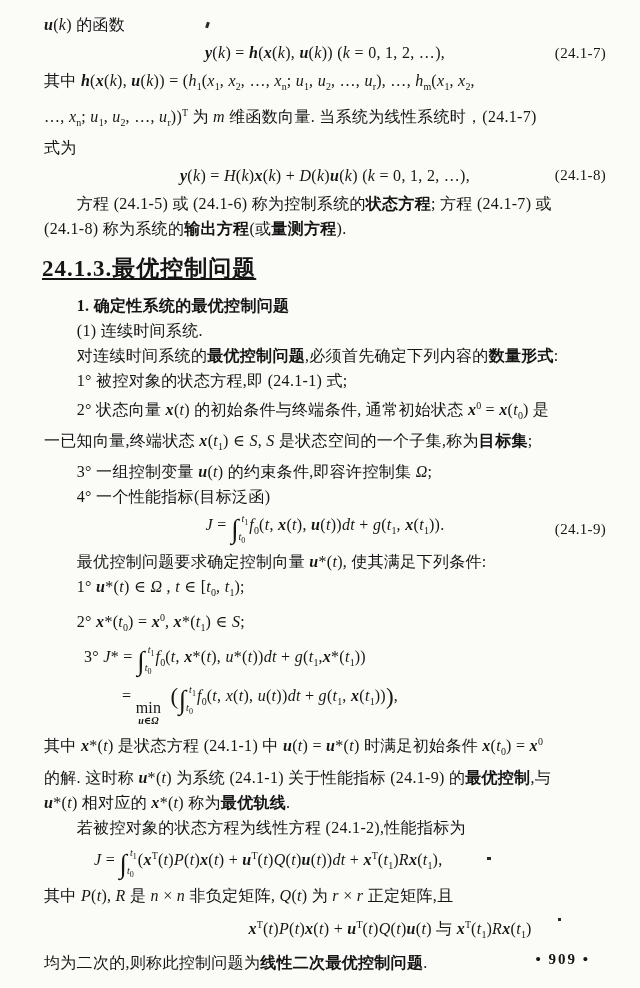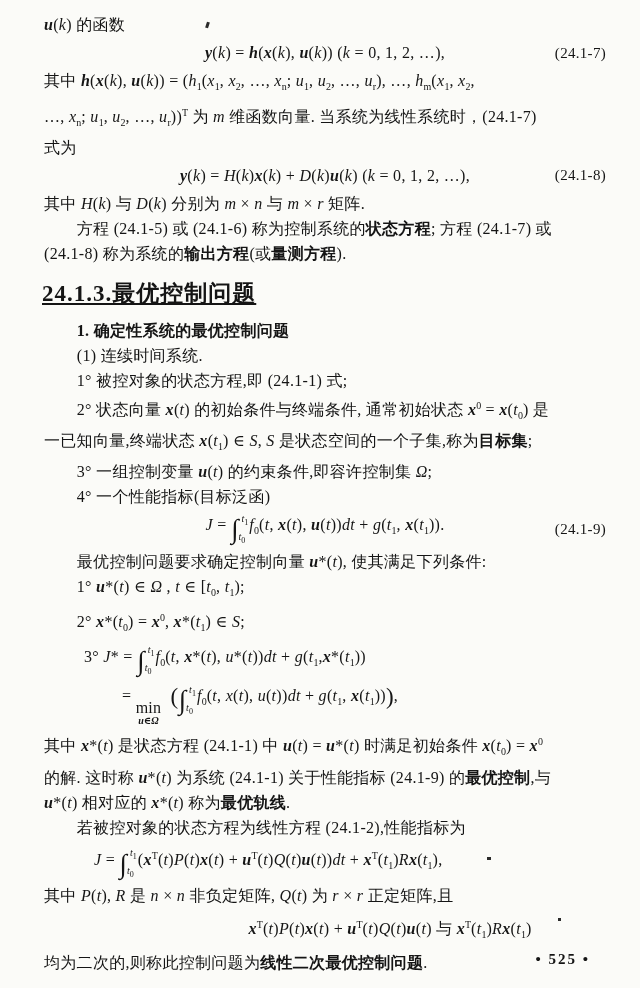--- a/index.html
+++ b/index.html
@@ -56,26 +56,26 @@
 <body>
 
 <div class="page">
   <div id="docbody">
       <div class="line"><span><b><i>u</i></b>(<i>k</i>) 的函数</span></div>
       <div class="line formula"><span><b><i>y</i></b>(<i>k</i>) = <b><i>h</i></b>(<b><i>x</i></b>(<i>k</i>), <b><i>u</i></b>(<i>k</i>)) (<i>k</i> = 0, 1, 2, …),</span><span class="eqno">(24.1-7)</span></div>
       <div class="line"><span>其中 <b><i>h</i></b>(<b><i>x</i></b>(<i>k</i>), <b><i>u</i></b>(<i>k</i>)) = (<i>h</i><sub>1</sub>(<i>x</i><sub>1</sub>, <i>x</i><sub>2</sub>, …, <i>x</i><sub>n</sub>; <i>u</i><sub>1</sub>, <i>u</i><sub>2</sub>, …, <i>u</i><sub>r</sub>), …, <i>h</i><sub>m</sub>(<i>x</i><sub>1</sub>, <i>x</i><sub>2</sub>,</span></div>
       <div class="line"><span>…, <i>x</i><sub>n</sub>; <i>u</i><sub>1</sub>, <i>u</i><sub>2</sub>, …, <i>u</i><sub>r</sub>))<sup>T</sup> 为 <i>m</i> 维函数向量. 当系统为线性系统时，(24.1-7)</span></div>
       <div class="line"><span>式为</span></div>
       <div class="line formula"><span><b><i>y</i></b>(<i>k</i>) = <i>H</i>(<i>k</i>)<b><i>x</i></b>(<i>k</i>) + <i>D</i>(<i>k</i>)<b><i>u</i></b>(<i>k</i>) (<i>k</i> = 0, 1, 2, …),</span><span class="eqno">(24.1-8)</span></div>
-      <div class="line"><span>其中 <i>H</i>(<i>k</i>) 与 <i>D</i>(<i>k</i>) 分别为 <i>m</i> × <i>n</i> 与 <i>m</i> × <i>r</i> 矩阵.</span></div>
       <div class="line indent"><span>方程 (24.1-5) 或 (24.1-6) 称为控制系统的<b>状态方程</b>; 方程 (24.1-7) 或</span></div>
       <div class="line"><span>(24.1-8) 称为系统的<b>输出方程</b>(或<b>量测方程</b>).</span></div>
       <div class="heading"><span>24.1.3.最优控制问题</span></div>
       <div class="line indent"><span><b>1. 确定性系统的最优控制问题</b></span></div>
       <div class="line indent"><span>(1) 连续时间系统.</span></div>
+      <div class="line indent"><span>对连续时间系统的<b>最优控制问题</b>,必须首先确定下列内容的<b>数量形式</b>:</span></div>
       <div class="line indent"><span>1° 被控对象的状态方程,即 (24.1-1) 式;</span></div>
       <div class="line indent"><span>2° 状态向量 <b><i>x</i></b>(<i>t</i>) 的初始条件与终端条件, 通常初始状态 <b><i>x</i></b><sup>0</sup> = <b><i>x</i></b>(<i>t</i><sub>0</sub>) 是</span></div>
       <div class="line"><span>一已知向量,终端状态 <b><i>x</i></b>(<i>t</i><sub>1</sub>) ∈ <i>S</i>, <i>S</i> 是状态空间的一个子集,称为<b>目标集</b>;</span></div>
       <div class="line indent"><span>3° 一组控制变量 <b><i>u</i></b>(<i>t</i>) 的约束条件,即容许控制集 <i>Ω</i>;</span></div>
       <div class="line indent"><span>4° 一个性能指标(目标泛函)</span></div>
       <div class="line formula"><span><i>J</i> = <span class="intwrap">
             <span class="big">∫</span>
             <span class="lims">
               <span class="lu"><i>t</i><sub>1</sub></span>
               <span class="ld"><i>t</i><sub>0</sub></span>
@@ -109,17 +109,17 @@
             <span class="big">∫</span>
             <span class="lims">
               <span class="lu"><i>t</i><sub>1</sub></span>
               <span class="ld"><i>t</i><sub>0</sub></span>
             </span>
           </span>(<b><i>x</i></b><sup>T</sup>(<i>t</i>)<i>P</i>(<i>t</i>)<b><i>x</i></b>(<i>t</i>) + <b><i>u</i></b><sup>T</sup>(<i>t</i>)<i>Q</i>(<i>t</i>)<b><i>u</i></b>(<i>t</i>))<i>dt</i> + <b><i>x</i></b><sup>T</sup>(<i>t</i><sub>1</sub>)<i>R</i><b><i>x</i></b>(<i>t</i><sub>1</sub>),</span></div>
       <div class="line"><span>其中 <i>P</i>(<i>t</i>), <i>R</i> 是 <i>n</i> × <i>n</i> 非负定矩阵, <i>Q</i>(<i>t</i>) 为 <i>r</i> × <i>r</i> 正定矩阵,且</span></div>
       <div class="line formula fcenter"><span><b><i>x</i></b><sup>T</sup>(<i>t</i>)<i>P</i>(<i>t</i>)<b><i>x</i></b>(<i>t</i>) + <b><i>u</i></b><sup>T</sup>(<i>t</i>)<i>Q</i>(<i>t</i>)<b><i>u</i></b>(<i>t</i>) 与 <b><i>x</i></b><sup>T</sup>(<i>t</i><sub>1</sub>)<i>R</i><b><i>x</i></b>(<i>t</i><sub>1</sub>)</span></div>
       <div class="line"><span>均为二次的,则称此控制问题为<b>线性二次最优控制问题</b>.</span></div>
     </div>
-  <div class="pagenum">• 525 •</div>
+  <div class="pagenum">• 909 •</div>
   <div class="speck s1"></div>
   <div class="speck s2"></div>
   <div class="speck s3"></div>
 </div>
 
 </body></html>

